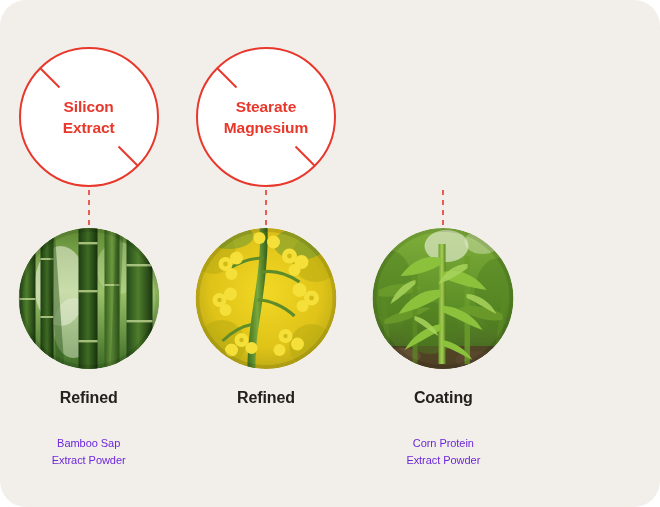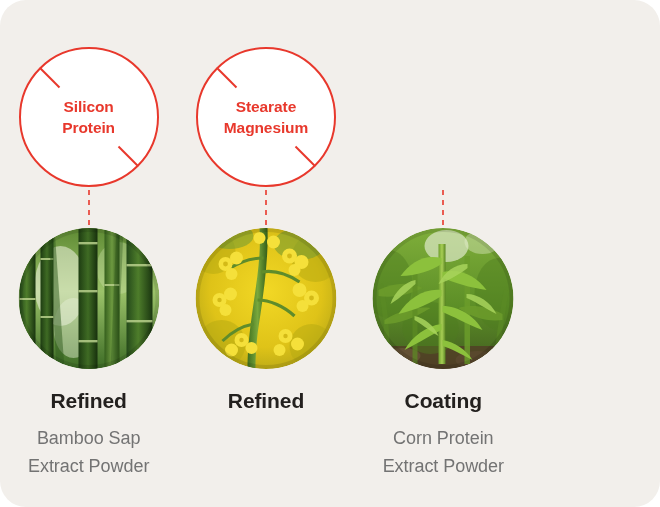--- a/index.html
+++ b/index.html
@@ -106,51 +106,51 @@
 
   
   .caption {
     position: absolute;
     top: 388px;
     left: 0;
     width: 100%;
     text-align: center;
   }
   .caption-title {
-    font-size: 21px;
+    font-size: 16px;
     font-weight: bold;
     color: #23201e;
     letter-spacing: -0.1px;
     line-height: 1.2;
   }
   .caption-sub {
-    margin-top: 12px;
-    font-size: 18px;
-    color: #737373;
+    margin-top: 28px;
+    font-size: 11px;
+    color: #6d28d9;
     line-height: 1.55;
     letter-spacing: -0.05px;
   }
   .caption-sub span { display: block; }
 </style>
 </head>
 <body>
 
 <div class="card">
   <div class="columns">
 
     <div class="column">
       <div class="badge-wrap">
         <svg class="badge-svg" viewBox="0 0 142 142">
           <circle cx="71" cy="71" r="69" fill="#ffffff" stroke="#e8382c" stroke-width="2"></circle>
           <line x1="21.8" y1="21.8" x2="41.5" y2="41.5" stroke="#e8382c" stroke-width="2" stroke-linecap="butt"></line>
           <line x1="100.5" y1="100.5" x2="120.2" y2="120.2" stroke="#e8382c" stroke-width="2" stroke-linecap="butt"></line>
         </svg>
         <div class="badge-label">
           <span>Silicon</span>
-          <span>Protein</span>
+          <span>Extract</span>
         </div>
       </div>
 
       <div class="connector">
         <svg width="2" height="38" viewBox="0 0 2 38">
           <line x1="1" y1="0" x2="1" y2="38" stroke="#e8382c" stroke-width="1.6" stroke-dasharray="5 5"></line>
         </svg>
       </div>
 
       <div class="photo">

